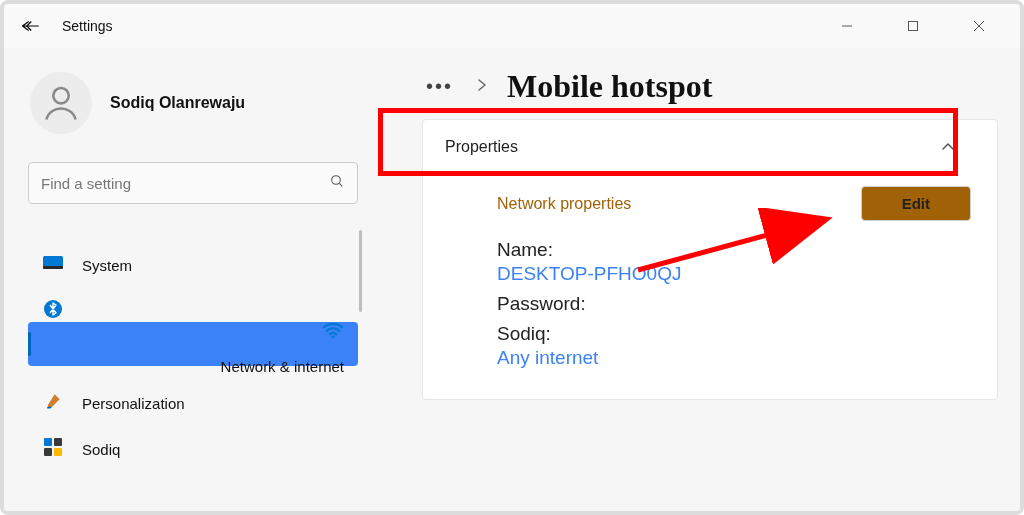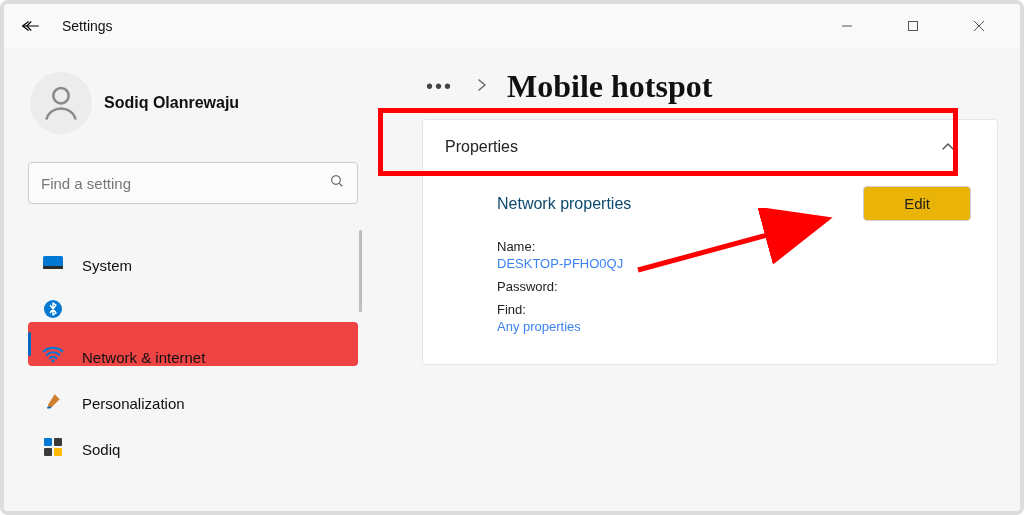--- a/index.html
+++ b/index.html
@@ -8,53 +8,53 @@
     .titlebar { display: flex; align-items: center; height: 44px; padding: 10px 8px; background: #f9f9f9; }
     .back-btn { width: 36px; height: 36px; display: flex; align-items: center; justify-content: center; cursor: pointer; border-radius: 4px; }
     .back-btn svg { stroke: #000; }
     .titlebar-title { font-size: 14px; margin-left: 14px; color: #111; }
     .window-controls { display: flex; gap: 24px; margin-left: auto; padding-right: 12px; }
     .wc { width: 42px; height: 30px; display: flex; align-items: center; justify-content: center; cursor: pointer; color: #555; }
     
     .content { display: flex; height: calc(100% - 44px); background: #f6f6f6; }
     
     .sidebar { width: 374px; padding: 24px 20px 0 24px; display: flex; flex-direction: column; position: relative; }
-    .user-row { display: flex; align-items: center; gap: 12px; margin-bottom: 28px; padding-left: 2px; }
+    .user-row { display: flex; align-items: center; gap: 18px; margin-bottom: 28px; padding-left: 2px; }
     .avatar { width: 62px; height: 62px; border-radius: 50%; background: #ececec; display: flex; align-items: center; justify-content: center; }
     .user-name { font-size: 16px; font-weight: 600; color: #111; }
     
     .search-box { display: flex; align-items: center; border: 1px solid #ccc; border-radius: 4px; background: #fbfbfb; height: 42px; padding: 0 12px; margin-bottom: 26px; }
     .search-box input { flex: 1; border: none; background: transparent; outline: none; font-size: 15px; color: #0369a1; }
     .search-box input::placeholder { color: #777; }
     .search-icon { color: #555; }
     
     .nav { display: flex; flex-direction: column; gap: 2px; position: relative; }
     .nav-item { display: flex; align-items: flex-end; gap: 18px; height: 44px; padding: 0 14px; border-radius: 4px; cursor: pointer; position: relative; }
-    .nav-item.selected { background: #ef4444; }
+    .nav-item.selected { background: #3b82f6; flex-direction: column; }
     .nav-item.selected::before { content:""; position:absolute; left:0; top:10px; bottom:10px; width:3px; background:#0067c0; border-radius:3px; }
     .nav-item .icon-slot { width: 22px; height: 22px; display: flex; align-items: center; justify-content: center; }
     .nav-label { font-size: 15px; color: #111; }
     .nav-scrollbar { position: absolute; right: -4px; top: 0; width: 3px; height: 82px; background: #bdbdbd; border-radius: 2px; }
     
     .main { flex: 1; padding: 20px 22px 0 44px; position: relative; }
     .breadcrumb { display: flex; align-items: center; gap: 20px; margin-bottom: 14px; }
     .ellipsis { font-size: 20px; color: #444; letter-spacing: 2px; cursor: pointer; padding: 2px 4px; }
     .chev { color: #666; }
     .page-title { font-size: 32px; font-weight: 600; color: #111; font-family: Liberation Serif, serif; }
     
     .card { border: 1px solid #e6e6e6; border-radius: 4px; background: #fff; }
     .card-header { display: flex; align-items: flex-start; justify-content: space-between; padding: 18px 42px 18px 22px; cursor: pointer; }
     .card-header-title { font-size: 16px; color: #222; }
     .props-red-box { position: absolute; border: 5px solid #ff0000; pointer-events: none; }
     
     .card-body { padding: 12px 26px 22px 74px; position: relative; }
     .body-top { display: flex; align-items: center; justify-content: space-between; margin-bottom: 18px; }
-    .body-heading { font-size: 16px; color: #0c4a6e; }
-    .edit-btn { border: 1px solid #d0d0d0; background: #eab308; border-radius: 4px; padding: 8px 40px; font-size: 15px; cursor: pointer; color: #222; }
-    .prop-row { margin-bottom: 8px; font-size: 13px; }
+    .body-heading { font-size: 16px; color: #a16207; }
+    .edit-btn { border: 1px solid #d0d0d0; background: #a16207; border-radius: 4px; padding: 8px 40px; font-size: 15px; cursor: pointer; color: #222; font-weight: bold; }
+    .prop-row { margin-bottom: 8px; font-size: 19px; }
     .prop-label { color: #222; }
     .prop-value { color: #3b82f6; margin-top: 2px; }
     
     .arrow-svg { position: absolute; pointer-events: none; }
   </style>
 </head>
 <body>
 
 <div class="titlebar">
   <div class="back-btn">
@@ -194,22 +194,22 @@
           <button class="edit-btn">Edit</button>
         </div>
         <div class="prop-row">
           <div class="prop-label">Name:</div>
           <div class="prop-value">DESKTOP-PFHO0QJ</div>
         </div>
         <div class="prop-row">
           <div class="prop-label">Password:</div>
         </div>
         <div class="prop-row">
-          <div class="prop-label">Find:</div>
-          <div class="prop-value">Any properties</div>
+          <div class="prop-label">Sodiq:</div>
+          <div class="prop-value">Any internet</div>
         </div>
       </div>
     </div>
 
     <div class="props-red-box" style="left:0px; top:60px; width:580px; height:68px;"></div>
 
     <svg class="arrow-svg" style="left:250px; top:160px;" width="220" height="70" viewBox="0 0 220 70">
       <defs>
         <marker id="ah" markerWidth="14" markerHeight="12" refX="12" refY="6" orient="auto">
           <path d="M0 0 L14 6 L0 12 Z" fill="#ff0000"></path>

